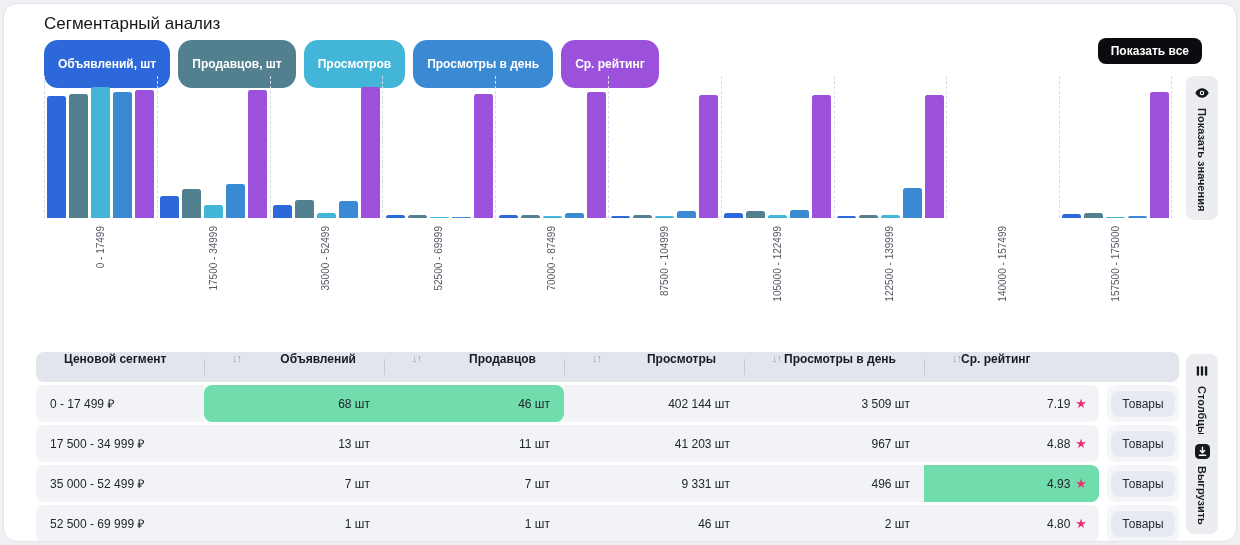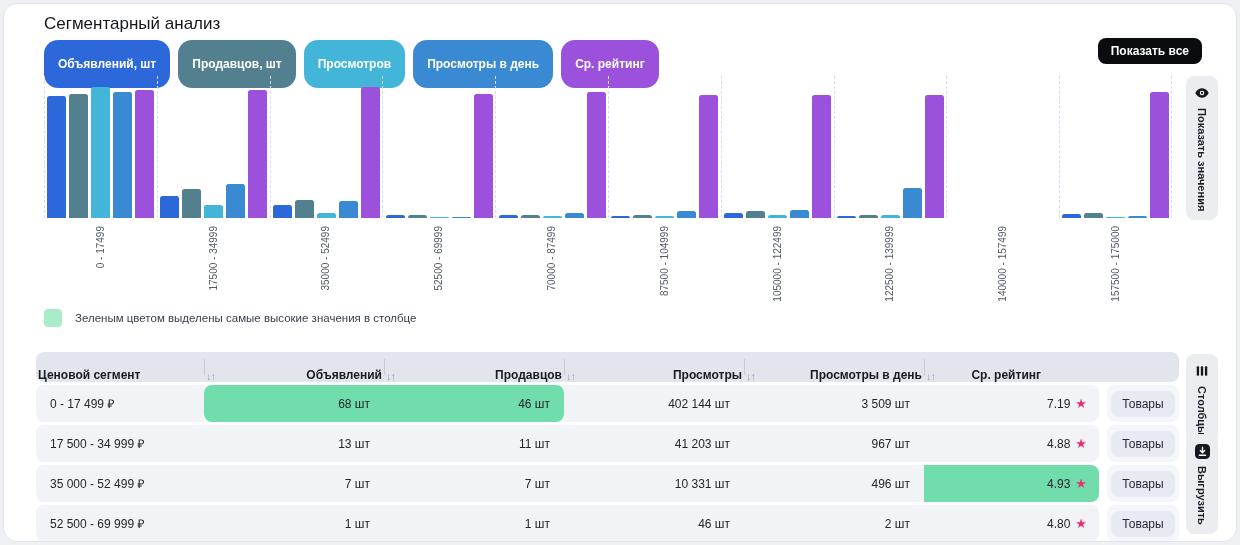--- a/index.html
+++ b/index.html
@@ -30,21 +30,21 @@
   #btn-export{top:430px;}
   .icon-wrap{display:flex;align-items:center;justify-content:center;height:16px;}
   
   .legend{position:absolute;left:40px;top:305px;display:flex;align-items:center;gap:13px;}
   .swatch{width:18px;height:18px;border-radius:4px;display:inline-block;}
   .legend-text{font-size:11.5px;color:#39414e;}
   
   .table{position:absolute;left:32px;top:348px;width:1143px;}
   .thead,.trow{display:grid;grid-template-columns:168px 180px 180px 180px 180px 175px 8px 72px;}
   .thead{background:#e2e5ec;border-radius:8px;height:30px;}
-  .hcell{display:flex;align-items:flex-end;justify-content:space-between;padding:0 2px;min-width:0;position:relative;}
+  .hcell{display:flex;align-items:flex-start;justify-content:space-between;padding:0 28px;min-width:0;position:relative;}
   .hcell .hlabel{font-size:12px;font-weight:700;color:#181b21;white-space:nowrap;}
   .hcell.sep::before{content:'';position:absolute;left:0;top:7px;bottom:7px;width:1px;background:#c5cad6;}
   .sort{font-size:11px;color:#99a1b1;letter-spacing:-1px;cursor:pointer;}
   .hlabel.center{margin-right:56px;}
   .trow{margin-top:3px;height:37px;}
   .cell{background:#f1f3f6;display:flex;align-items:center;justify-content:flex-end;padding:0 14px;
         font-size:12px;color:#23262e;min-width:0;white-space:nowrap;}
   .cell.c0{justify-content:flex-start;border-radius:8px 0 0 8px;}
   .cell.c5{border-radius:0 8px 8px 0;padding-right:12px;}
   .cell.gapcell{background:transparent;padding:0;}
@@ -201,24 +201,20 @@
     <span class="icon-wrap">
       <svg width="16" height="16" viewBox="0 0 24 24">
           <path d="M12 5C5 5 2 12 2 12s3 7 10 7 10-7 10-7-3-7-10-7z" fill="#15181d"></path>
           <circle cx="12" cy="12" r="3.4" fill="#fff"></circle>
           <circle cx="12" cy="12" r="1.7" fill="#15181d"></circle>
         </svg>
     </span>
     <span class="vtext">Показать значения</span>
   </button>
 
-  <div class="legend">
-    <span class="swatch" style="background: rgb(169, 236, 202);"></span>
-    <span class="legend-text">Зеленым цветом выделены самые высокие значения в столбце</span>
-  </div>
 
   <div class="table">
     <div class="thead">
       <div class="hcell">
         <span class="hlabel">Ценовой сегмент</span>
       </div>
       <div class="hcell sep">
         <span class="sort">↓↑</span>
         <span class="hlabel">Объявлений</span>
       </div>
@@ -296,21 +292,21 @@
           <div class="cell c0">
             <span>35 000 - 52 499 ₽</span>
           </div>
           <div class="cell c1">
             <span>7 шт</span>
           </div>
           <div class="cell c2">
             <span>7 шт</span>
           </div>
           <div class="cell c3">
-            <span>10 331 шт</span>
+            <span>9 331 шт</span>
           </div>
           <div class="cell c4">
             <span>496 шт</span>
           </div>
           <div class="cell c5 hl-l hl-r" style="background: rgb(113, 220, 172);">
             <span>4.93</span>
             <span class="star" style="color: rgb(232, 49, 110);">★</span>
           </div>
           <div class="cell gapcell"></div>
           <div class="cell actcell">

